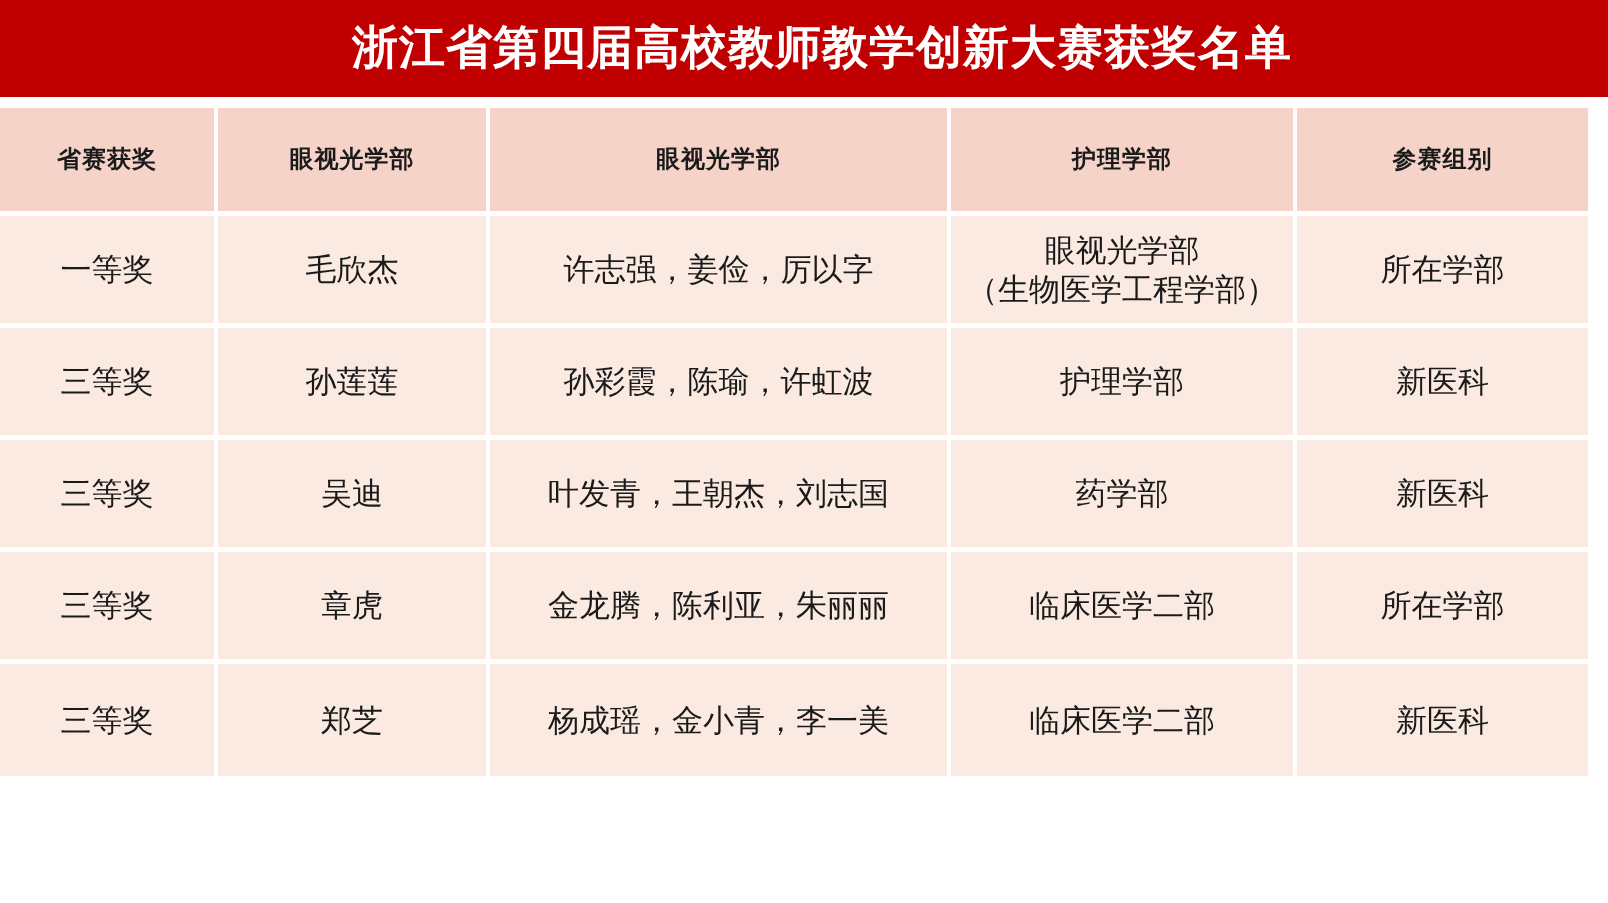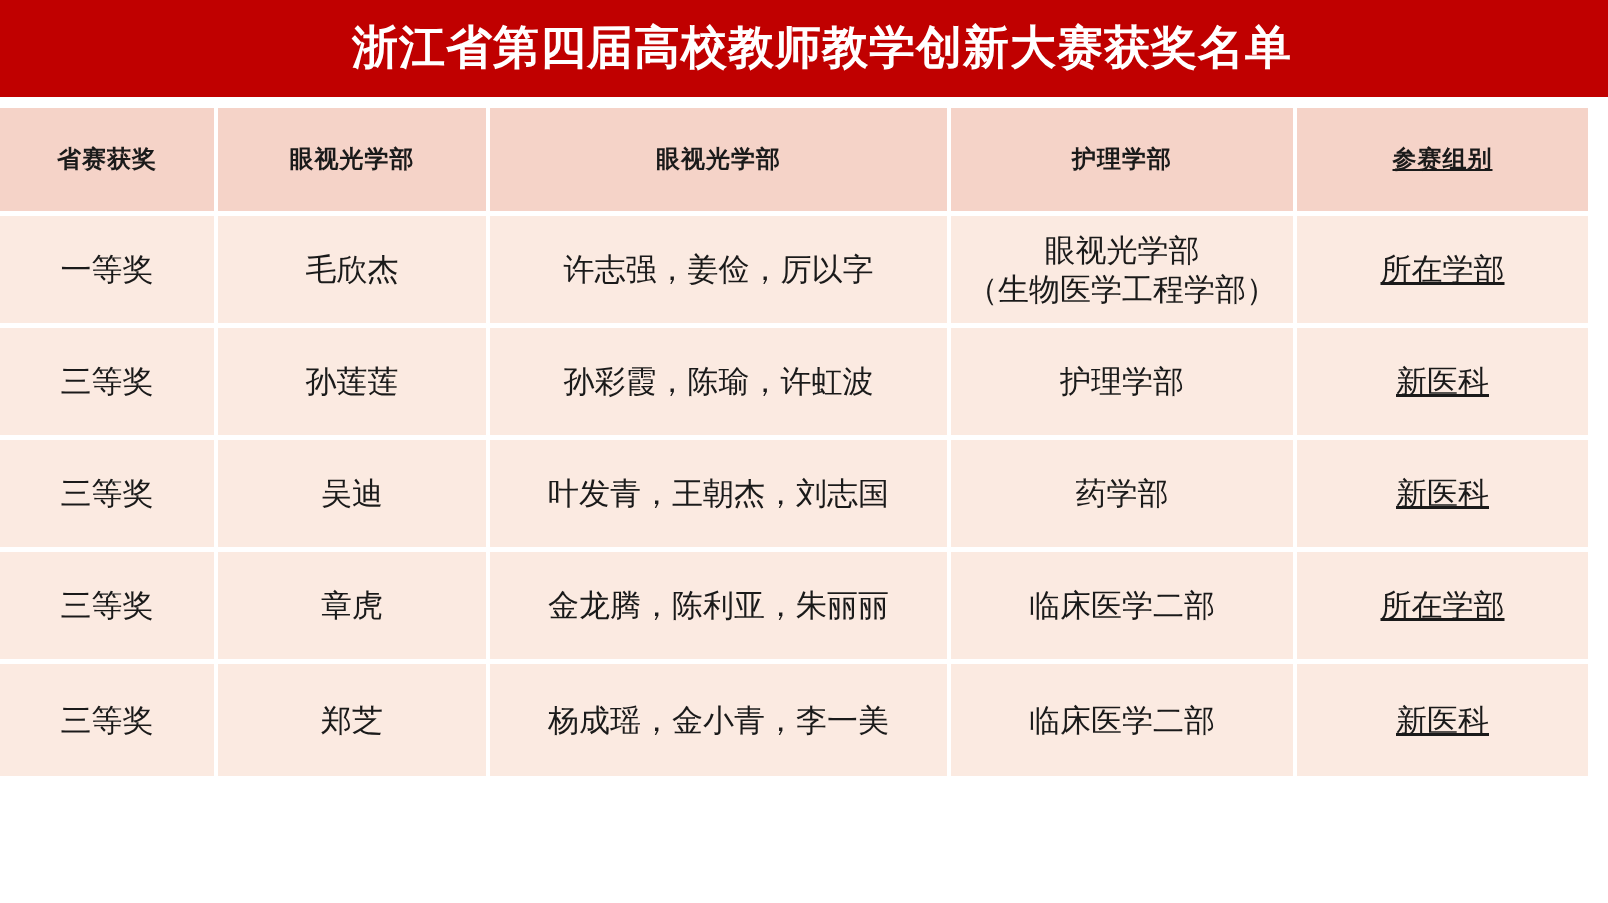--- a/index.html
+++ b/index.html
@@ -65,21 +65,21 @@
   .award-table td {
     text-align: center;
     vertical-align: middle;
     color: #1a1a1a;
     border-right: 4px solid #ffffff;
     border-bottom: 5px solid #ffffff;
     padding: 0 6px;
     box-sizing: border-box;
   }
   .award-table th:last-child,
-  .award-table td:last-child { border-right: none; text-decoration: underline; }
+  .award-table td:last-child { border-right: none; }
 
   .award-table thead th {
     background: #f5d3c8;
     height: 108px;
     font-size: 24px;
     font-weight: bold;
     letter-spacing: 1px;
     line-height: 1.15;
   }
 

